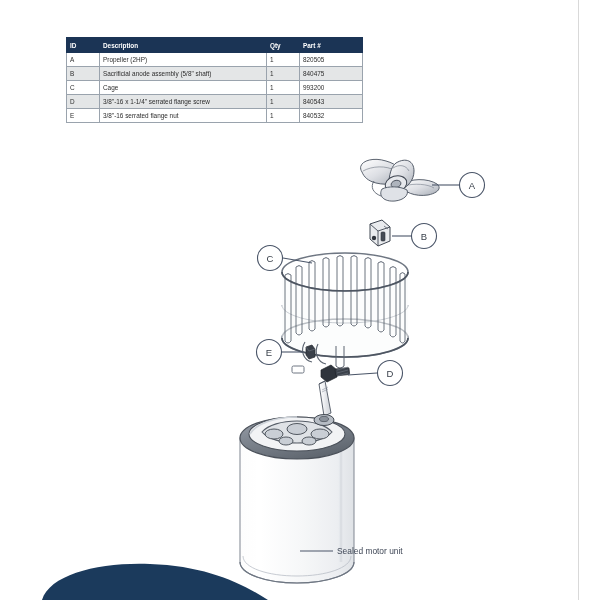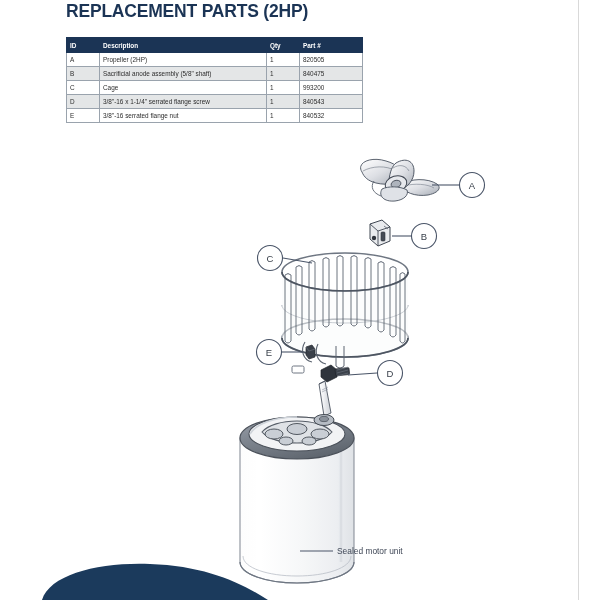--- a/index.html
+++ b/index.html
@@ -97,21 +97,20 @@
   
   #wave { position: absolute; left: 0; bottom: 0; width: 600px; height: 60px; }
 </style>
 </head>
 <body>
 
 <div id="page">
 
   <div id="right-rule"></div>
 
-  <div id="title">REPLACEMENT PARTS (2HP)</div>
 
   <table id="parts-table">
     <thead>
       <tr>
         <th class="col-id">ID</th>
         <th class="col-desc">Description</th>
         <th class="col-qty">Qty</th>
         <th class="col-part">Part #</th>
       </tr>
     </thead>

